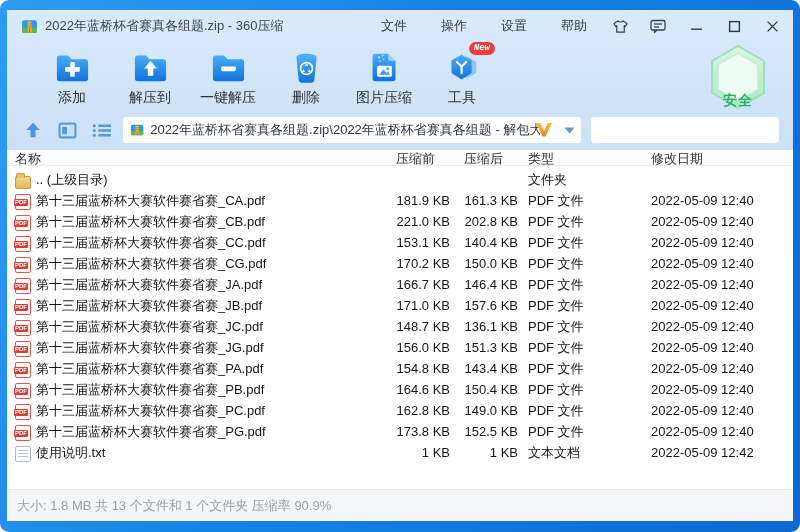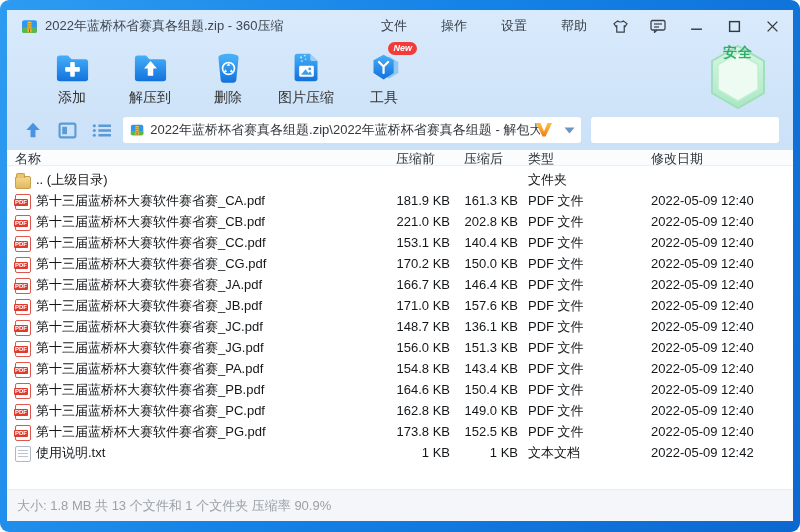--- a/index.html
+++ b/index.html
@@ -21,23 +21,23 @@
   .menu-item { color:#3a4048; font-size:13px; cursor:default; }
   .tb-icons { display:flex; align-items:center; gap:16px; }
   .tb-btn { width:22px; height:20px; display:flex; align-items:center; justify-content:center; }
 
   
   .toolbar { height:74px; display:flex; align-items:center; padding-left:26px; position:relative; }
   .tool { width:78px; display:flex; flex-direction:column; align-items:center; gap:5px; position:relative; cursor:default; }
   .tool-label { font-size:14px; color:#333; white-space:nowrap; }
   .new-badge { position:absolute; top:-9px; right:6px; background:#f23c3c; color:#fff;
                font-size:9px; font-style:italic; font-weight:bold; padding:1px 5px 2px;
-               border-radius:8px; line-height:10px; }
+               border-radius:8px; line-height:10px;font-family:Liberation Mono, monospace; }
   .safe-badge { position:absolute; right:26px; top:2px; width:58px; height:66px;
-                display:flex; align-items:flex-start; justify-content:center; }
+                display:flex; align-items:flex-end; justify-content:center; }
   .safe-text { position:absolute; color:#2fae68; font-weight:bold; font-size:14px; letter-spacing:1px; }
 
   
   .addr-row { height:34px; display:flex; align-items:center; padding:0 14px 6px 14px; gap:10px; }
   .nav-ico { width:24px; height:22px; display:flex; align-items:center; justify-content:center; }
   .addr-box { flex:1; height:26px; background:#fff; border-radius:3px; display:flex;
               align-items:center; padding:0 6px 0 7px; overflow:hidden; }
   .addr-path { margin-left:6px; color:#33373d; white-space:nowrap; overflow:hidden; flex:0 1 auto; }
   .v-logo { margin-left:-6px; flex:none; }
   .addr-caret { margin-left:10px; flex:none; }
@@ -165,20 +165,27 @@
       </div>
 
       <div class="tool">
         <svg width="37" height="33" viewBox="0 0 40 36">
           <path d="M3 8 a3 3 0 0 1 3-3 h9 l4 4 h15 a3 3 0 0 1 3 3 v18 a3 3 0 0 1-3 3 H6 a3 3 0 0 1-3-3 Z" fill="url(#blu)"></path>
           <path d="M20 11 L27 19 L23 19 L23 27 L17 27 L17 19 L13 19 Z" fill="#fff"></path>
         </svg>
         <span class="tool-label">解压到</span>
       </div>
 
+      <div class="tool">
+        <svg width="37" height="33" viewBox="0 0 40 36">
+          <path d="M3 8 a3 3 0 0 1 3-3 h9 l4 4 h15 a3 3 0 0 1 3 3 v18 a3 3 0 0 1-3 3 H6 a3 3 0 0 1-3-3 Z" fill="url(#blu)"></path>
+          <rect x="12" y="17" width="16" height="5" rx="1.5" fill="#fff"></rect>
+        </svg>
+        <span class="tool-label">一键解压</span>
+      </div>
 
       <div class="tool">
         <svg width="33" height="33" viewBox="0 0 36 36">
           <ellipse cx="18" cy="6.5" rx="11" ry="3.5" fill="#46aef7"></ellipse>
           <path d="M7 7 L9.5 32 a3 3 0 0 0 3 2.5 h11 a3 3 0 0 0 3-2.5 L29 7 Z" fill="url(#blu)"></path>
           <circle cx="18" cy="19" r="6.5" fill="none" stroke="#fff" stroke-width="1.8"></circle>
           <path d="M18 13 L20 16 L16 16 Z" fill="#fff"></path>
           <path d="M13 23 L16.5 23 L14.5 19.8 Z" fill="#fff"></path>
           <path d="M23 23 L21 19.8 L19.5 23 Z" fill="#fff"></path>
         </svg>

